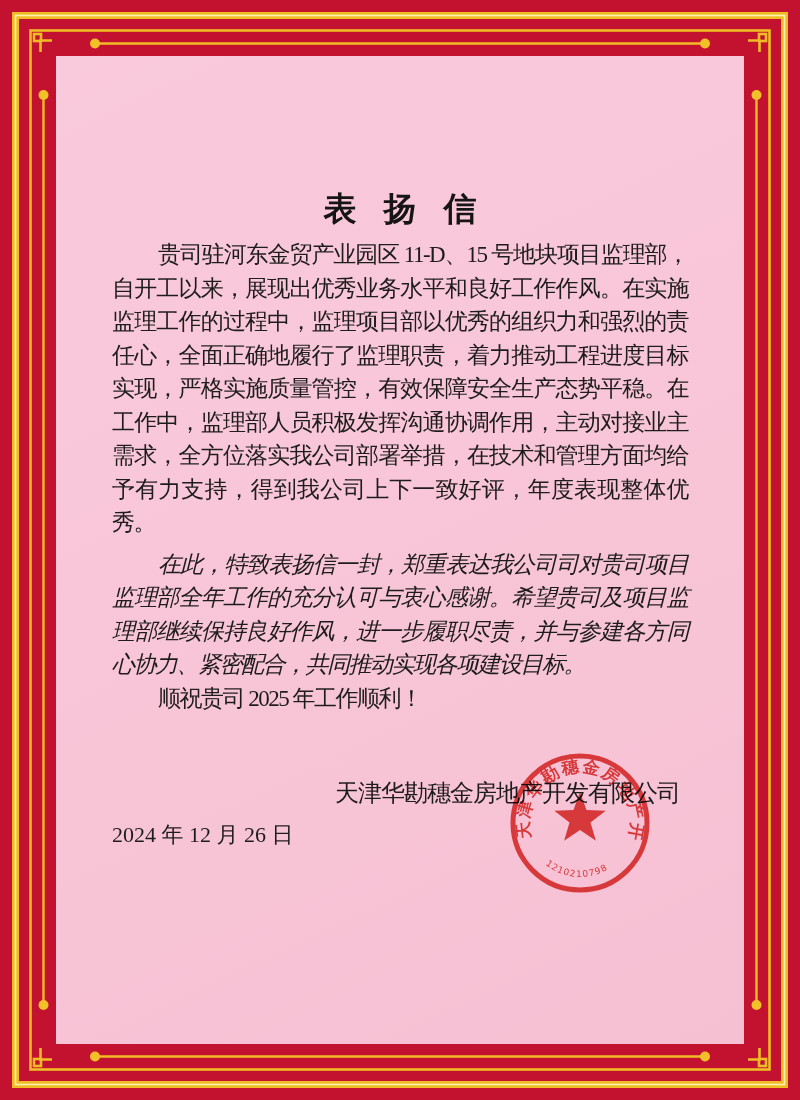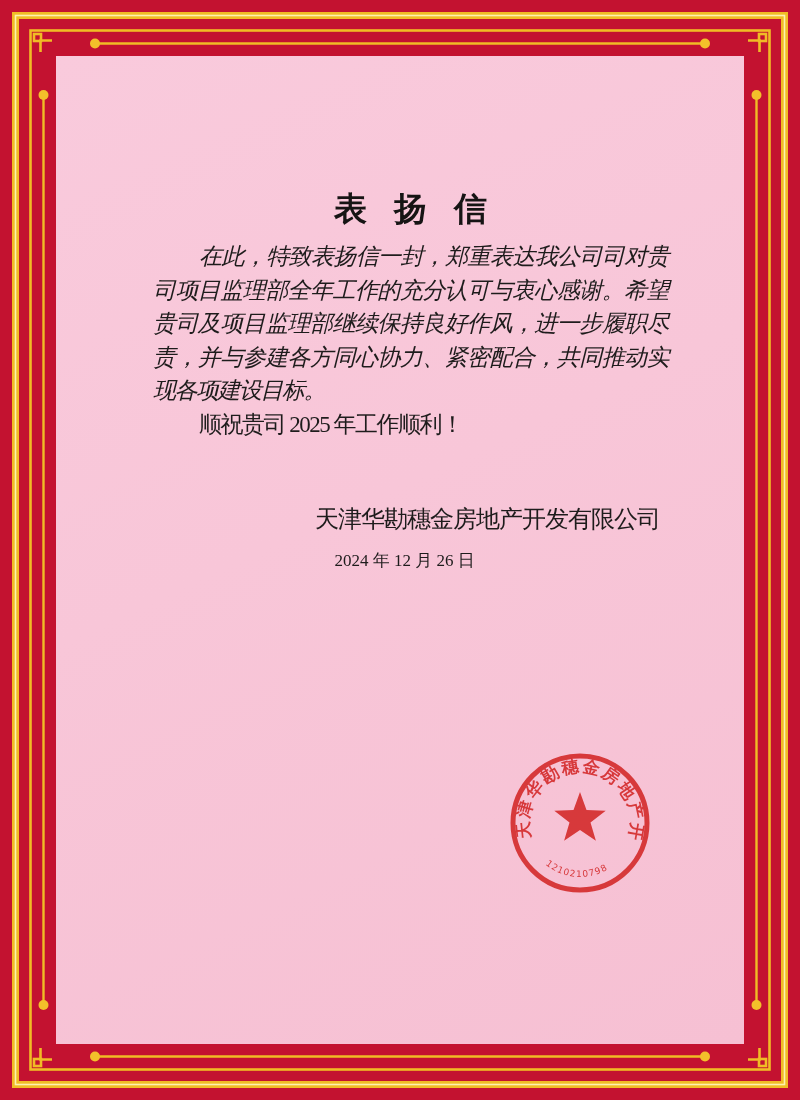--- a/index.html
+++ b/index.html
@@ -22,22 +22,21 @@
     position:absolute;
     left:56px;top:56px;
     width:688px;height:988px;
     background:linear-gradient(155deg,#f9cadc 0%,#f8c6d8 45%,#f6c0d3 100%);
     box-sizing:border-box;
     color:#1e1c1c;
   }
   .content{
     position:relative;
     z-index:2;
-    padding:0 76px;
-    margin-left:21px;
+    padding:0 56px;
   }
   .title{
     margin-top:130px;
     font-size:33px;
     line-height:46px;
     font-weight:bold;
     text-align:center;
     letter-spacing:27px;
     text-indent:27px;
     color:#161414;
@@ -63,23 +62,23 @@
   .signature{
     margin-top:62px;
     font-size:24px;
     line-height:33px;
     text-align:right;
     padding-right:8px;
     letter-spacing:-1px;
   }
   .date{
     margin-top:8px;
-    font-size:17px;
+    font-size:22px;
     line-height:33px;
-    text-align:center;
+    text-align:left;
     padding-right:12px;
   }
   .seal{
     position:absolute;
     left:444px;top:681px;
     z-index:3;
     mix-blend-mode:multiply;
     opacity:0.92;
   }
 </style>
@@ -131,20 +130,21 @@
         <circle cx="756.5" cy="1005" r="5"></circle>
     </g>
   </svg>
 
   <div class="paper">
 
     <div class="content">
       <div class="title">表扬信</div>
 
 
+      <p class="para first">贵司驻河东金贸产业园区 11-D、15 号地块项目监理部，自开工以来，展现出优秀业务水平和良好工作作风。在实施监理工作的过程中，监理项目部以优秀的组织力和强烈的责任心，全面正确地履行了监理职责，着力推动工程进度目标实现，严格实施质量管控，有效保障安全生产态势平稳。在工作中，监理部人员积极发挥沟通协调作用，主动对接业主需求，全方位落实我公司部署举措，在技术和管理方面均给予有力支持，得到我公司上下一致好评，年度表现整体优秀。</p>
       <p class="para second">在此，特致表扬信一封，郑重表达我公司司对贵司项目监理部全年工作的充分认可与衷心感谢。希望贵司及项目监理部继续保持良好作风，进一步履职尽责，并与参建各方同心协力、紧密配合，共同推动实现各项建设目标。</p>
       <p class="para wish">顺祝贵司 2025 年工作顺利！</p>
 
       <div class="signature">天津华勘穗金房地产开发有限公司</div>
       <div class="date">2024 年 12 月 26 日</div>
     </div>
 
     <svg class="seal" width="170" height="175" viewBox="0 0 170 175">
       <defs>
         <path id="sealTextArc" d="M 31.2,100.9 A 51,51 0 1 1 128.8,100.9" fill="none"></path>

